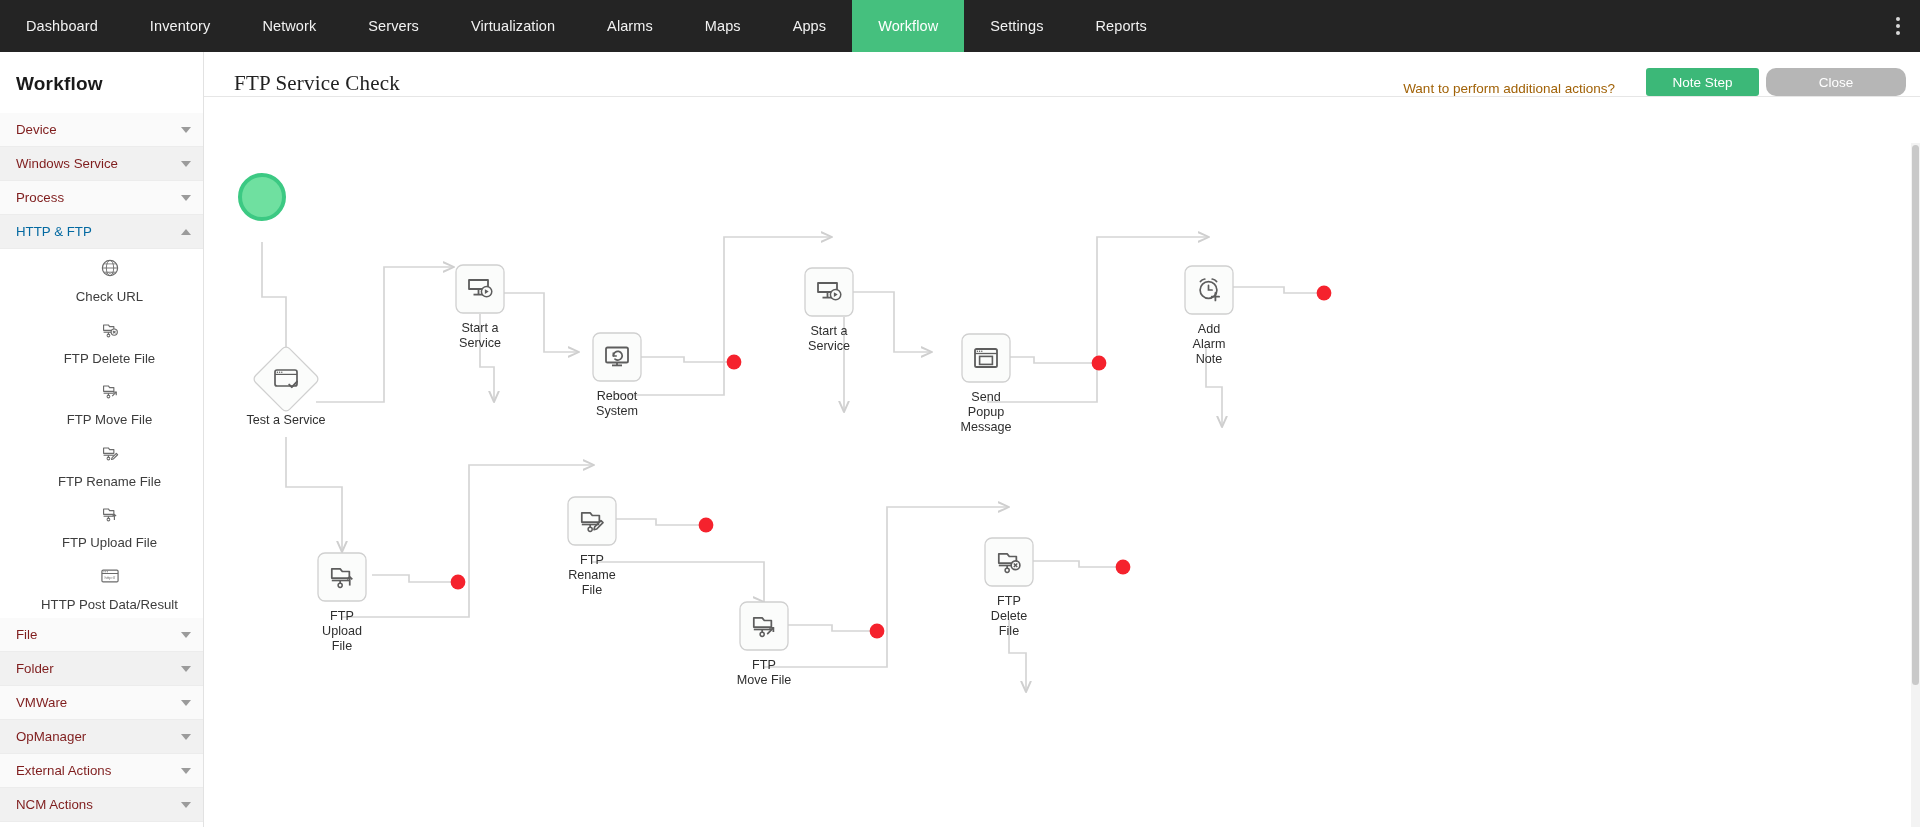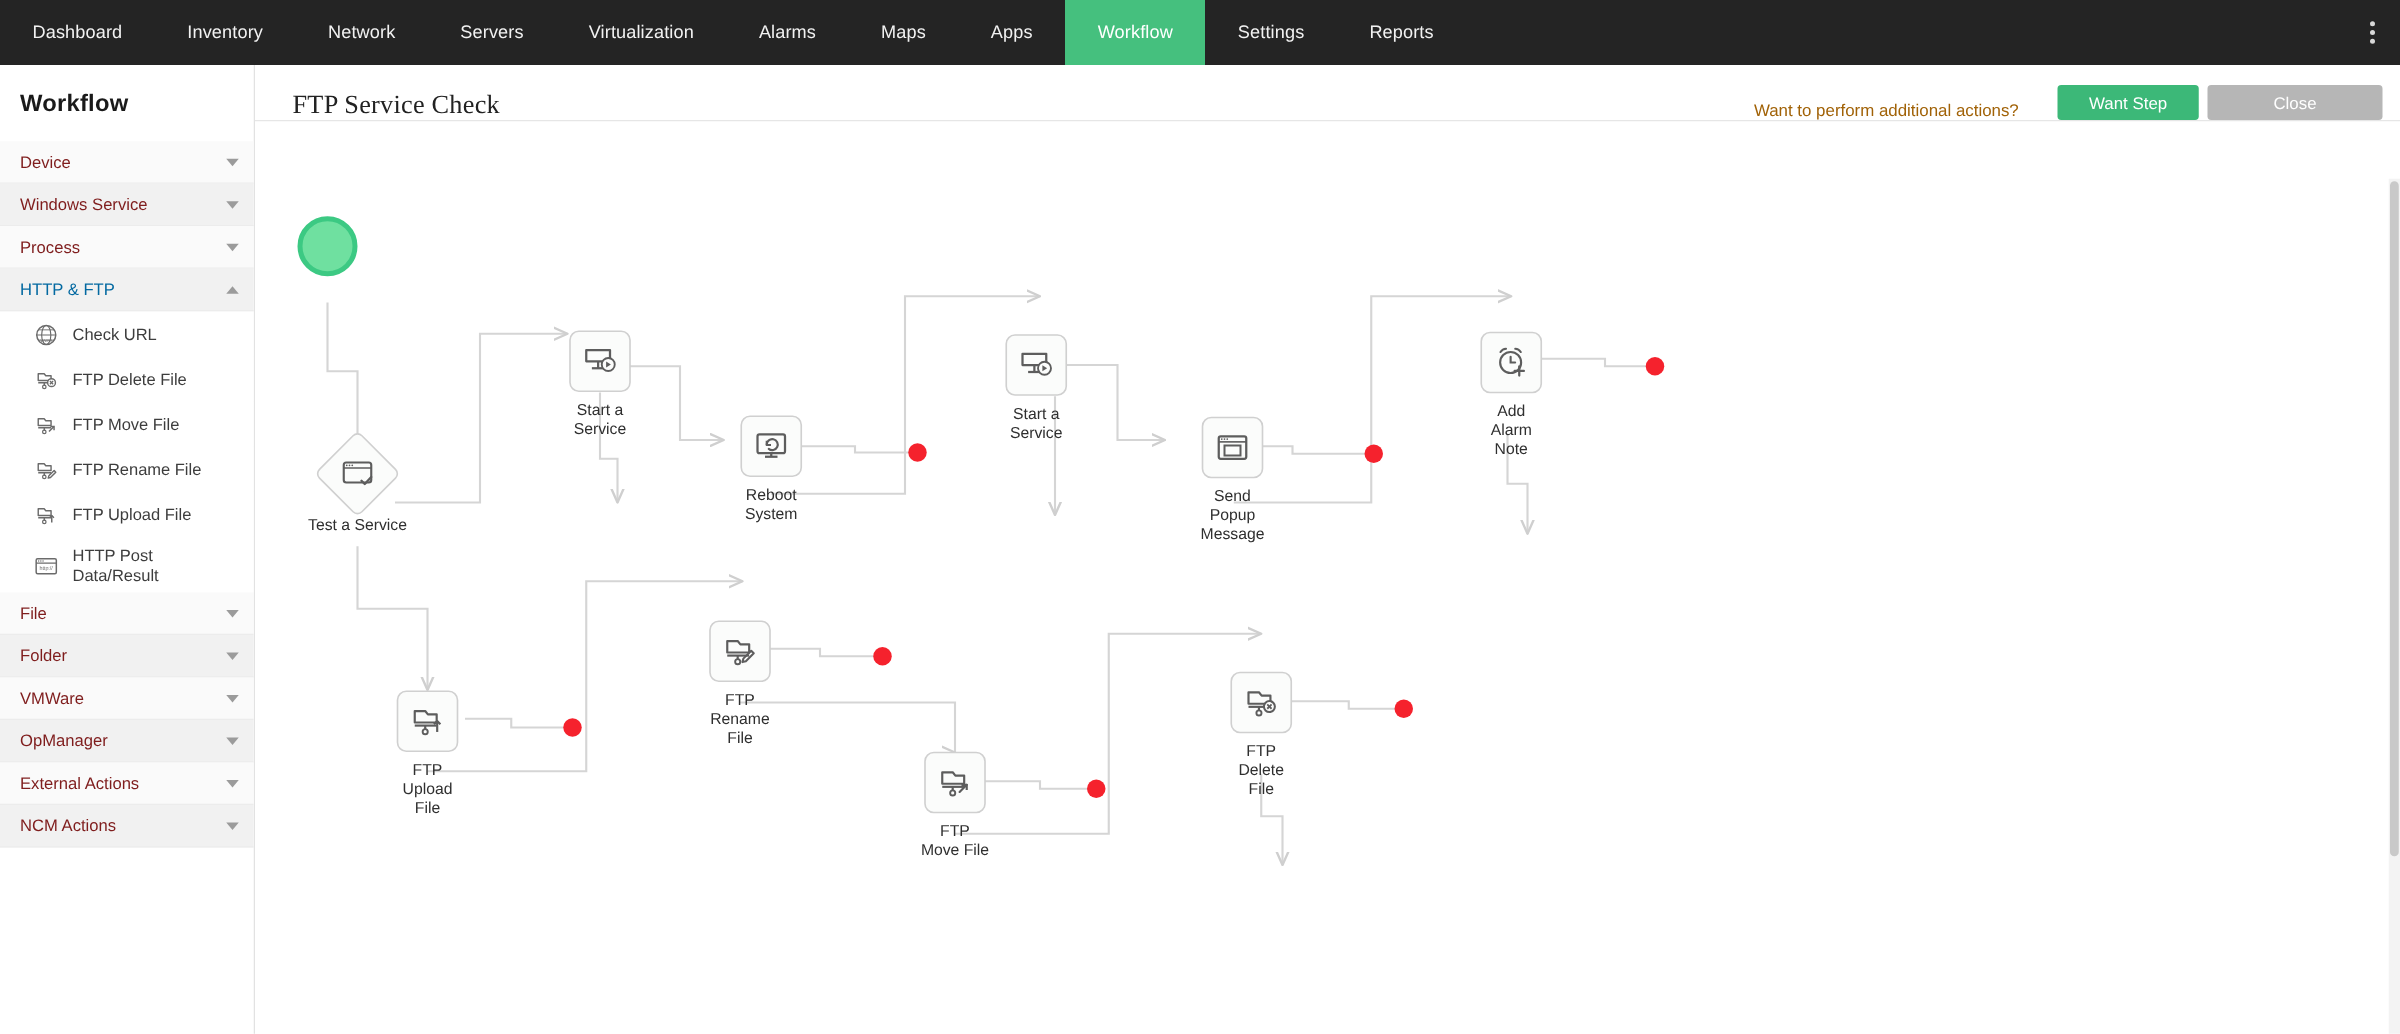--- a/index.html
+++ b/index.html
@@ -85,20 +85,21 @@
   .sub-item {
     display: flex;
     align-items: center;
     gap: 10px;
     padding: 8px 10px 6px 26px;
     min-height: 34px;
     font-size: 13.2px;
     color: #3d3d3d;
     cursor: pointer;
     background: #fff;
+    flex-direction: column;
   }
   .sub-ico { width: 22px; height: 22px; flex: 0 0 22px; display: block; }
   .sub-label { line-height: 1.18; }
 
   
   #main { flex: 1; position: relative; background: #fff; overflow: hidden; }
   #main-header {
     height: 45px;
     display: flex;
     align-items: flex-end;
@@ -123,21 +124,21 @@
     border-radius: 3px;
     height: 28px;
     min-width: 113px;
     font-size: 13.5px;
     color: #fff;
     cursor: pointer;
     font-family: "Liberation Sans", sans-serif;
     margin-left: 7px;
   }
   .btn.primary { background: #3cb878; }
-  .btn.muted   { background: #b6b6b6; min-width: 140px; }
+  .btn.muted   { background: #b6b6b6; min-width: 140px; border-radius: 10px; }
 
   
   #canvas-wrap { position: relative; width: 100%; height: 748px; }
   svg#flow { display: block; }
 
   .node-label {
     font-family: "Liberation Sans", sans-serif;
     font-size: 12.6px;
     fill: #2f2f2f;
   }
@@ -302,21 +303,21 @@
       <span class="caret"></span>
     </div>
   </aside>
 
   <section id="main">
 
     <div id="main-header">
       <div id="page-title">FTP Service Check</div>
       <div id="hdr-spacer"></div>
       <a id="additional-link">Want to perform additional actions?</a>
-      <button class="btn primary">Want Step</button>
+      <button class="btn primary">Note Step</button>
       <button class="btn muted">Close</button>
     </div>
 
     <div id="canvas-wrap">
       <svg id="flow" width="1716" height="748" viewBox="0 0 1716 748">
         <defs>
           <marker id="arw" viewBox="0 0 10 10" refX="9" refY="5" markerWidth="7" markerHeight="7" orient="auto-start-reverse">
             <path d="M0,1 L9,5 L0,9" fill="none" stroke="#cfcfcf" stroke-width="1.6" stroke-linecap="round" stroke-linejoin="round"></path>
           </marker>
         </defs>

